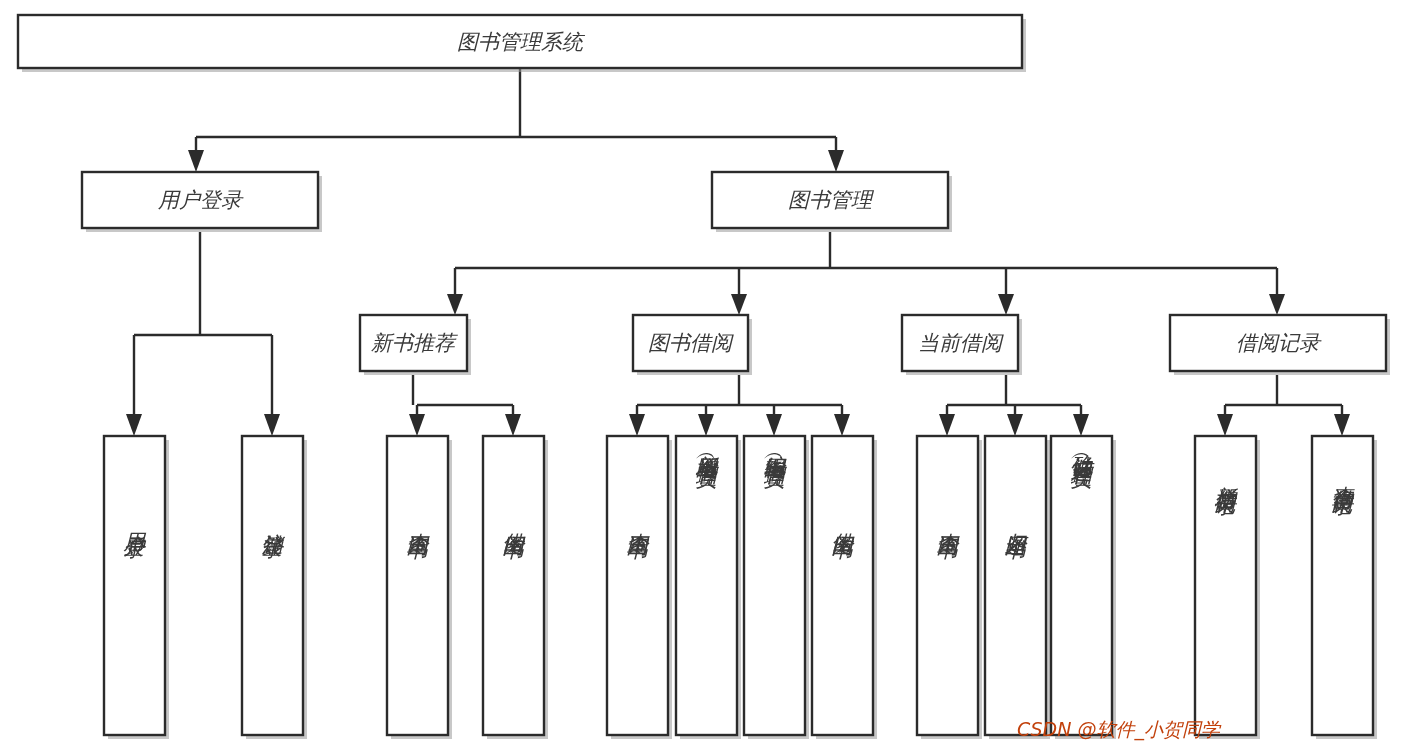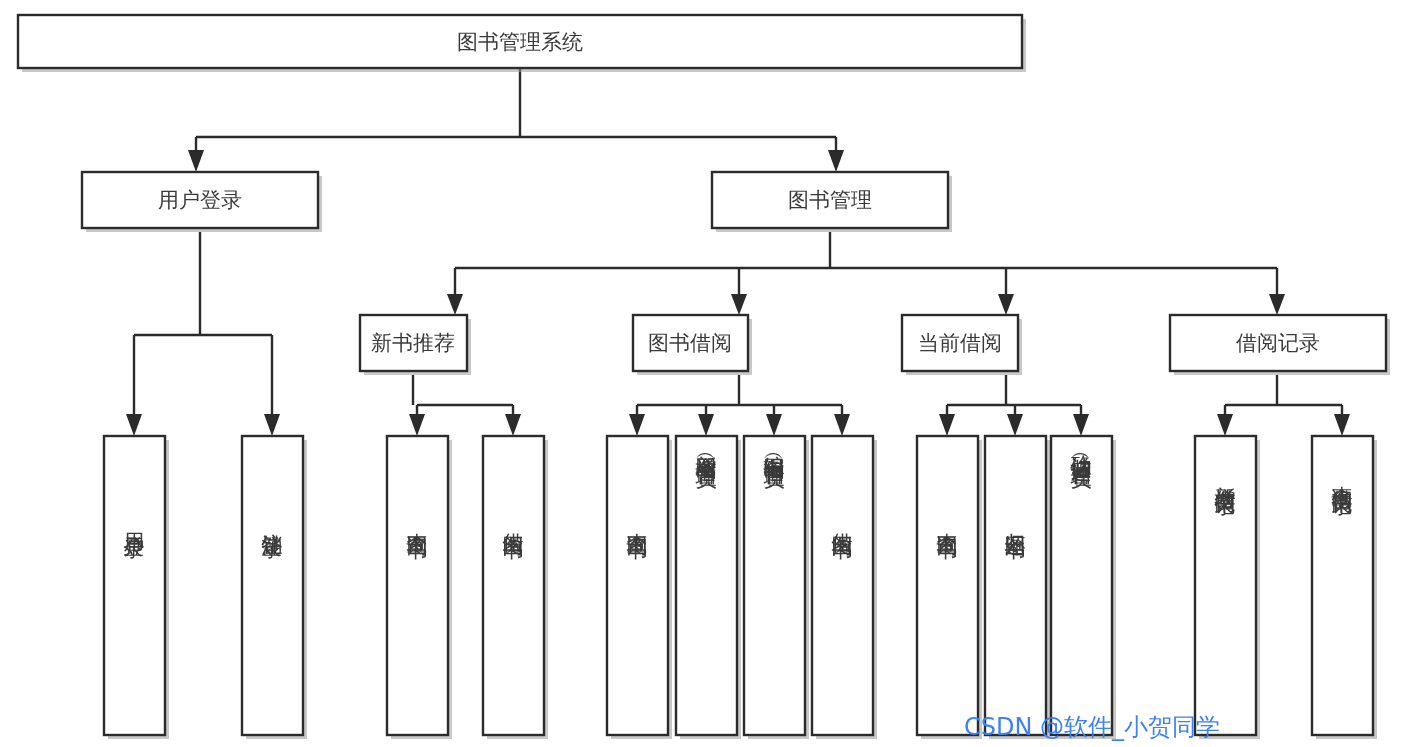--- a/index.html
+++ b/index.html
@@ -11,20 +11,21 @@
     width: 1405px;
     height: 747px;
     font-family: "DejaVu Sans", "Liberation Sans", sans-serif;
     overflow: hidden;
     position: relative;
   }
   #diagram-root {
     position: relative;
     width: 1228px;
     height: 747px;
+    font-style: italic;
   }
   svg.diagram {
     position: absolute;
     top: 0;
     left: 0;
     width: 1405px;
     height: 747px;
   }
   .node-box {
     fill: #ffffff;
@@ -58,22 +59,22 @@
     fill: #3a3a3a;
     writing-mode: vertical-rl;
     text-orientation: upright;
     letter-spacing: 2px;
   }
   .watermark {
     position: absolute;
     right: 8px;
     bottom: 4px;
     font-family: "DejaVu Sans", "Liberation Sans", sans-serif;
-    font-size: 24px;
-    color: #3b82f6;
+    font-size: 19px;
+    color: #c2410c;
     white-space: nowrap;
     user-select: none;
   }
 </style>
 </head>
 <body>
 
 <div id="diagram-root">
 
   <svg class="diagram" viewBox="0 0 1405 747" xmlns="http://www.w3.org/2000/svg">

